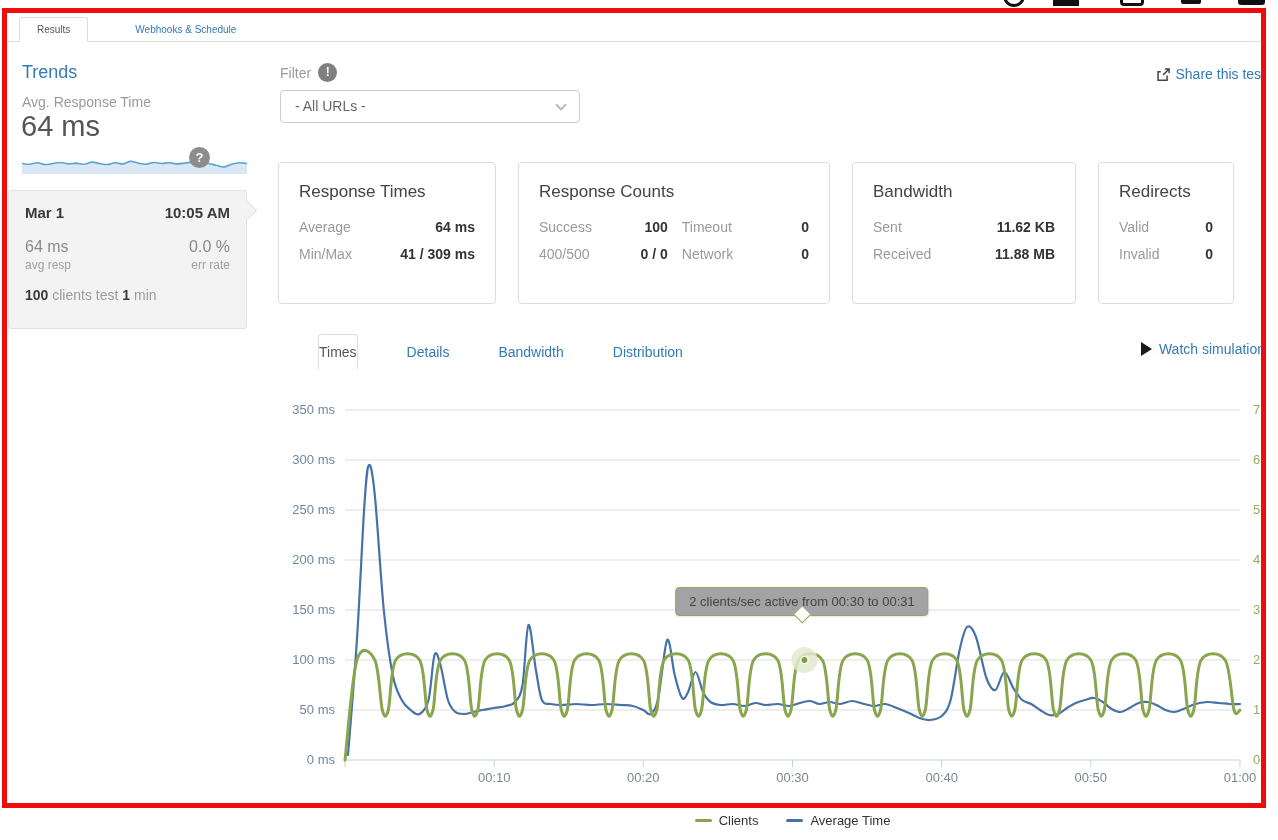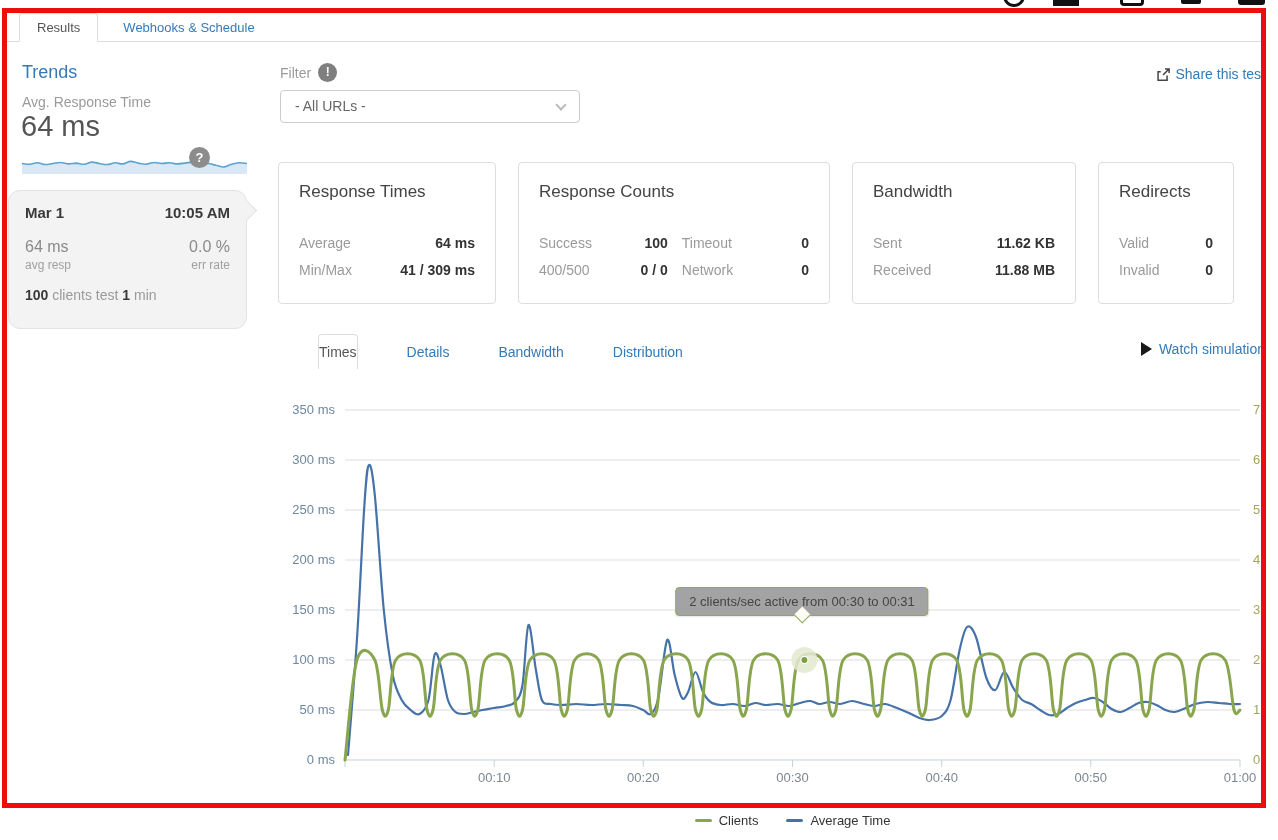--- a/index.html
+++ b/index.html
@@ -27,38 +27,38 @@
   .ti-window  { left:125px; top:-14px; width:24px; height:20px; border:3px solid #111; border-radius:4px; }
   .ti-square  { left:186px; top:-9px;  width:20px; height:13px; background:#111; border-radius:2px; }
   .ti-shape   { left:243px; top:-11px; width:27px; height:16px; background:#111; border-radius:3px; }
 
   
   .nav-tabs {
     position:absolute; top:13px; left:7px; width:1256px; height:29px;
     border-bottom:1px solid #ddd; display:flex; align-items:flex-end; padding-left:12px; z-index:5;
   }
   .nav-tab {
-    font-size:13px; color:#337ab7; padding:6px 17px 6px 17px; margin-right:8px; cursor:pointer; white-space:nowrap;
+    font-size:10px; color:#337ab7; padding:6px 17px 6px 17px; margin-right:30px; cursor:pointer; white-space:nowrap;
   }
   .nav-tab.active {
     color:#555; background:#fff; border:1px solid #ddd; border-bottom:1px solid #fff;
     border-radius:3px 3px 0 0; margin-bottom:-1px;
   }
   
   .trends-title { position:absolute; left:22px; top:62px; font-size:18px; color:#337ab7; }
   .metric-label { position:absolute; left:22px; top:94px; font-size:14px; color:#9a9a9a; }
   .metric-value { position:absolute; left:21px; top:110px; font-size:29px; color:#555; }
   .sparkline-wrap { position:absolute; left:22px; top:146px; width:225px; height:28px; }
   .help-badge {
     position:absolute; left:189px; top:147px; width:21px; height:21px; border-radius:50%;
     background:#8c8c8c; color:#fff; font-size:13px; font-weight:bold; text-align:center; line-height:21px; z-index:6;
   }
   .trend-card {
     position:absolute; left:8px; top:190px; width:239px; height:139px;
-    background:#f3f3f3; border:1px solid #e2e2e2; border-radius:12px; padding:13px 16px; z-index:4; cursor:pointer;
+    background:#f3f3f3; border:1px solid #e2e2e2; border-radius:3px; padding:13px 16px; z-index:4; cursor:pointer;
   }
   .trend-card .arrow {
     position:absolute; right:-8px; top:12px; width:15px; height:15px; background:#f3f3f3;
     border-top:1px solid #e2e2e2; border-right:1px solid #e2e2e2; transform:rotate(45deg);
   }
   .tc-row { display:flex; justify-content:space-between; align-items:baseline; }
   .tc-r1 { font-size:15px; font-weight:bold; color:#3a3a3a; }
   .tc-r2 { margin-top:17px; font-size:16px; color:#8a8a8a; }
   .tc-r3 { margin-top:2px; font-size:12px; color:#a0a0a0; }
   .tc-r4 { margin-top:15px; font-size:14px; color:#9a9a9a; }
@@ -83,21 +83,21 @@
   }
   
   .stat-card {
     position:absolute; top:162px; height:142px; background:#fff; border:1px solid #ddd;
     border-radius:4px; padding:19px 20px;
   }
   .card-rt { left:278px; width:218px; }
   .card-rc { left:518px; width:312px; }
   .card-bw { left:852px; width:224px; }
   .card-rd { left:1098px; width:136px; }
-  .stat-title { font-size:17px; color:#444; margin-bottom:33px; }
+  .stat-title { font-size:17px; color:#444; margin-bottom:17px; }
   .stat-row { display:flex; justify-content:space-between; font-size:14px; margin-top:11px; }
   .stat-label { color:#9a9a9a; }
   .stat-value { color:#333; font-weight:bold; }
   .counts-grid { display:grid; grid-template-columns:auto 1fr auto 1fr; column-gap:14px; font-size:14px; margin-top:11px; row-gap:11px; align-items:baseline; }
   .counts-grid .stat-value { text-align:right; }
   
   .chart-tabs { position:absolute; left:282px; top:334px; display:flex; align-items:flex-end; z-index:5; }
   .ctab { font-size:14px; color:#337ab7; padding:9px 0; margin-right:13px; cursor:pointer;margin-left:36px; }
   .ctab.active { color:#555; background:#fff; border:1px solid #ddd; border-bottom:none; border-radius:4px 4px 0 0; }
   .watch-link { position:absolute; top:341px; right:13px; font-size:14px; color:#337ab7; display:flex; align-items:center; gap:7px; cursor:pointer; z-index:5; }

